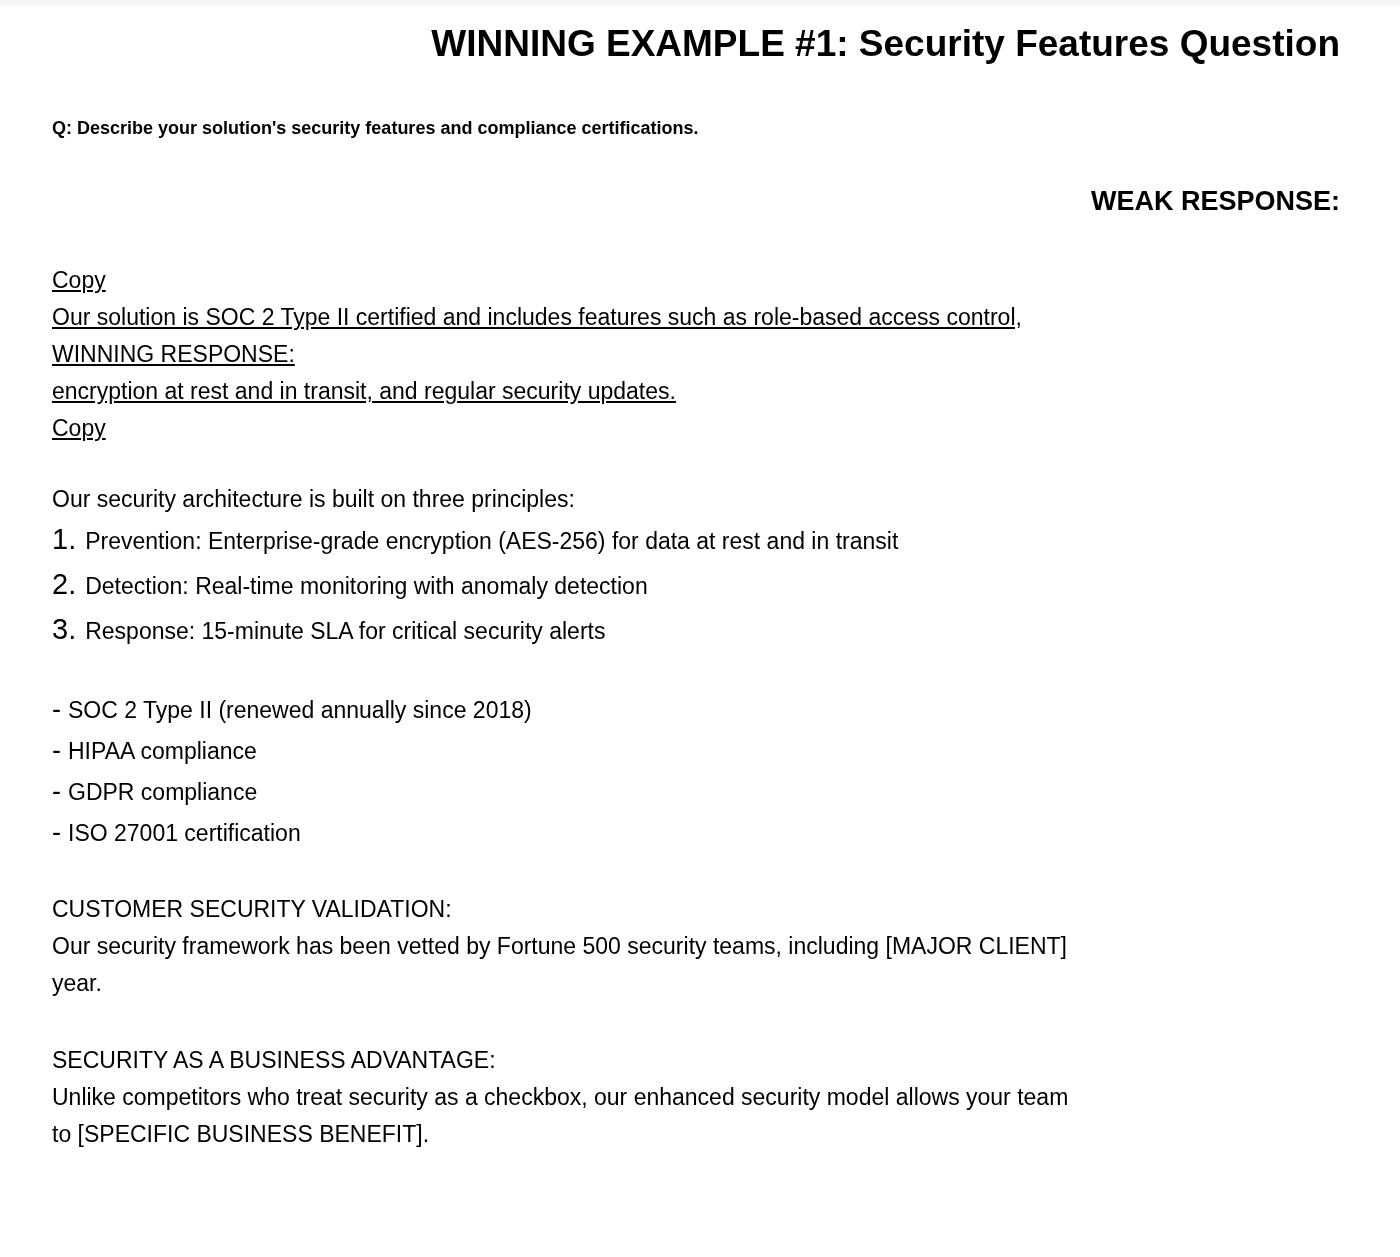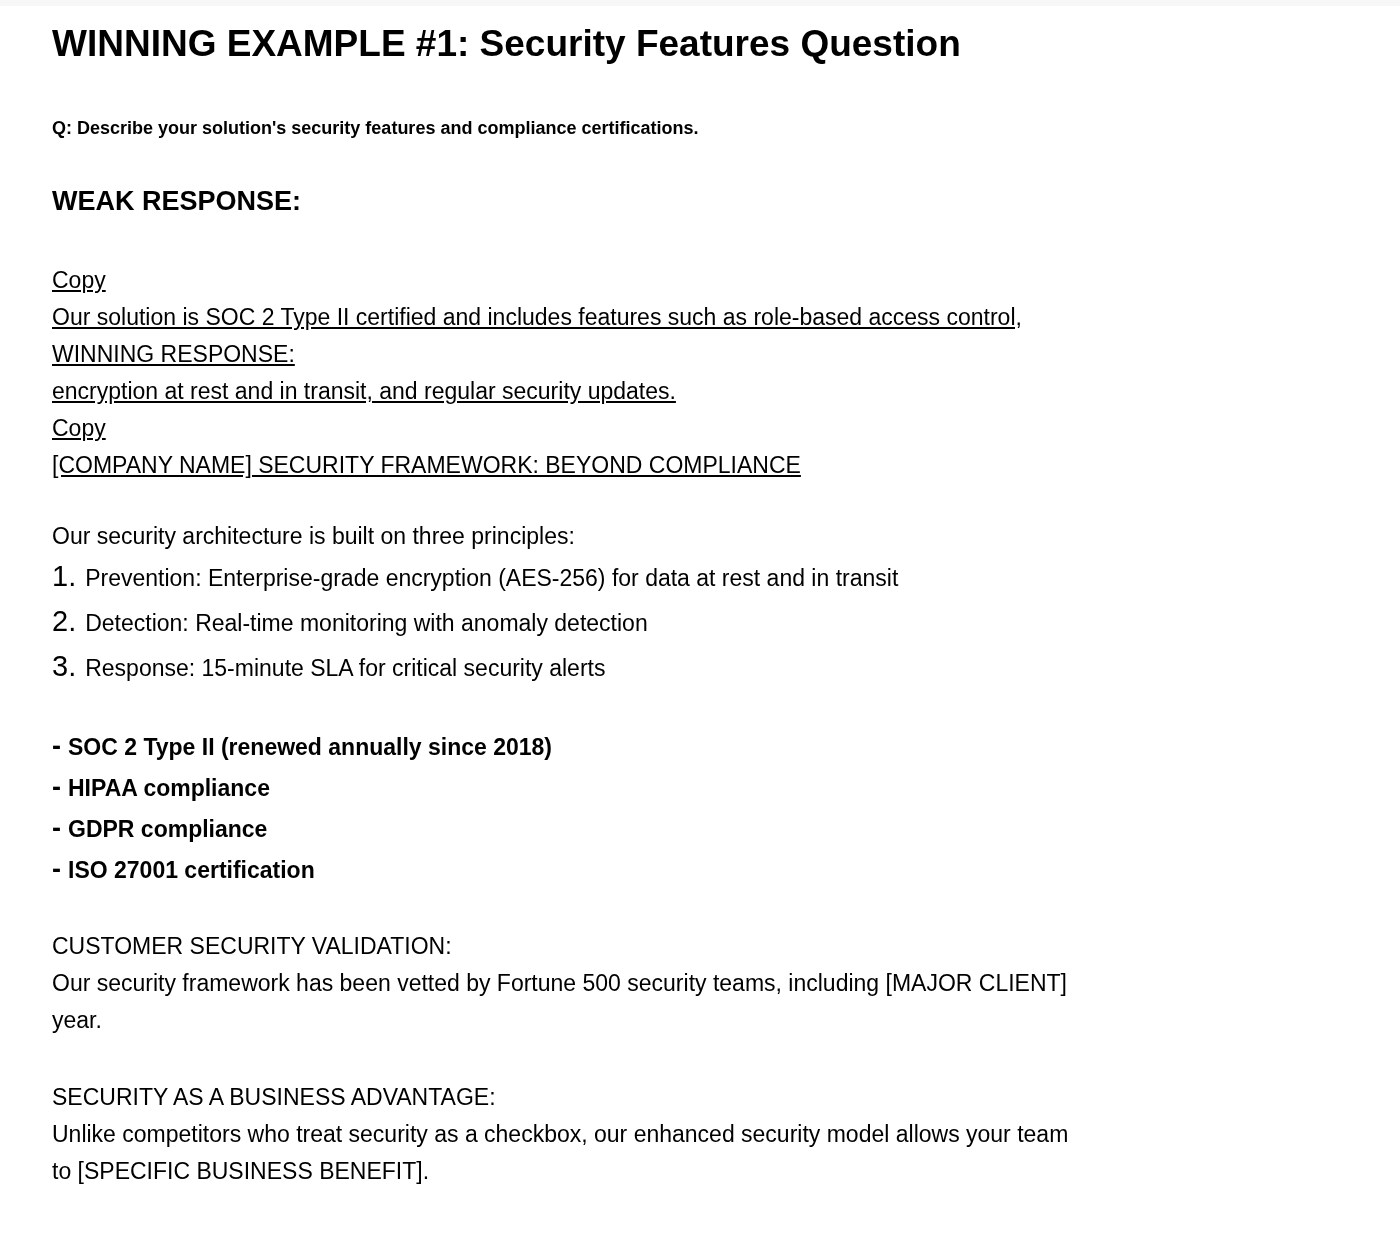--- a/index.html
+++ b/index.html
@@ -18,32 +18,34 @@
     background: #f7f7f7;
   }
   .content {
     padding: 16px 60px 0 52px;
   }
   .title {
     font-size: 37px;
     font-weight: bold;
     line-height: 44px;
     margin: 0;
+    text-align: right;
   }
   .q-heading {
     font-size: 18px;
     font-weight: bold;
     line-height: 33px;
     margin-top: 46px;
   }
   .sub-heading {
     font-size: 27px;
     font-weight: bold;
     line-height: 33px;
     margin-top: 40px;
+    text-align: right;
   }
   .body-text {
     font-size: 23px;
     font-weight: normal;
     line-height: 37px;
   }
   .block {
     margin-top: 44px;
     text-decoration: underline;
   }
@@ -67,21 +69,20 @@
     margin-top: 36px;
   }
   .section-validation {
     margin-top: 38px;
   }
   .section-advantage {
     margin-top: 40px;
   }
   .bullet-line {
     line-height: 40px;
-    font-weight: bold;
   }
   .dash-marker {
     font-size: 27px;
     margin-right: 7px;
   }
   .line { display: block; }
 </style>
 </head>
 <body>
 
@@ -94,21 +95,20 @@
   <div class="q-heading">Q: Describe your solution's security features and compliance certifications.</div>
 
   <div class="sub-heading">WEAK RESPONSE:</div>
 
   <div class="block body-text">
     <span class="line">Copy</span>
     <span class="line">Our solution is SOC 2 Type II certified and includes features such as role-based access control,</span>
     <span class="line">WINNING RESPONSE:</span>
     <span class="line">encryption at rest and in transit, and regular security updates.</span>
     <span class="line">Copy</span>
-    <span class="line">[COMPANY NAME] SECURITY FRAMEWORK: BEYOND COMPLIANCE</span>
   </div>
 
   <div class="para body-text">Our security architecture is built on three principles:</div>
 
   <ol class="plist">
     <li>
       <span class="num-marker">1.</span><span>Prevention: Enterprise-grade encryption (AES-256) for data at rest and in transit</span>
     </li>
     <li>
       <span class="num-marker">2.</span><span>Detection: Real-time monitoring with anomaly detection</span>

